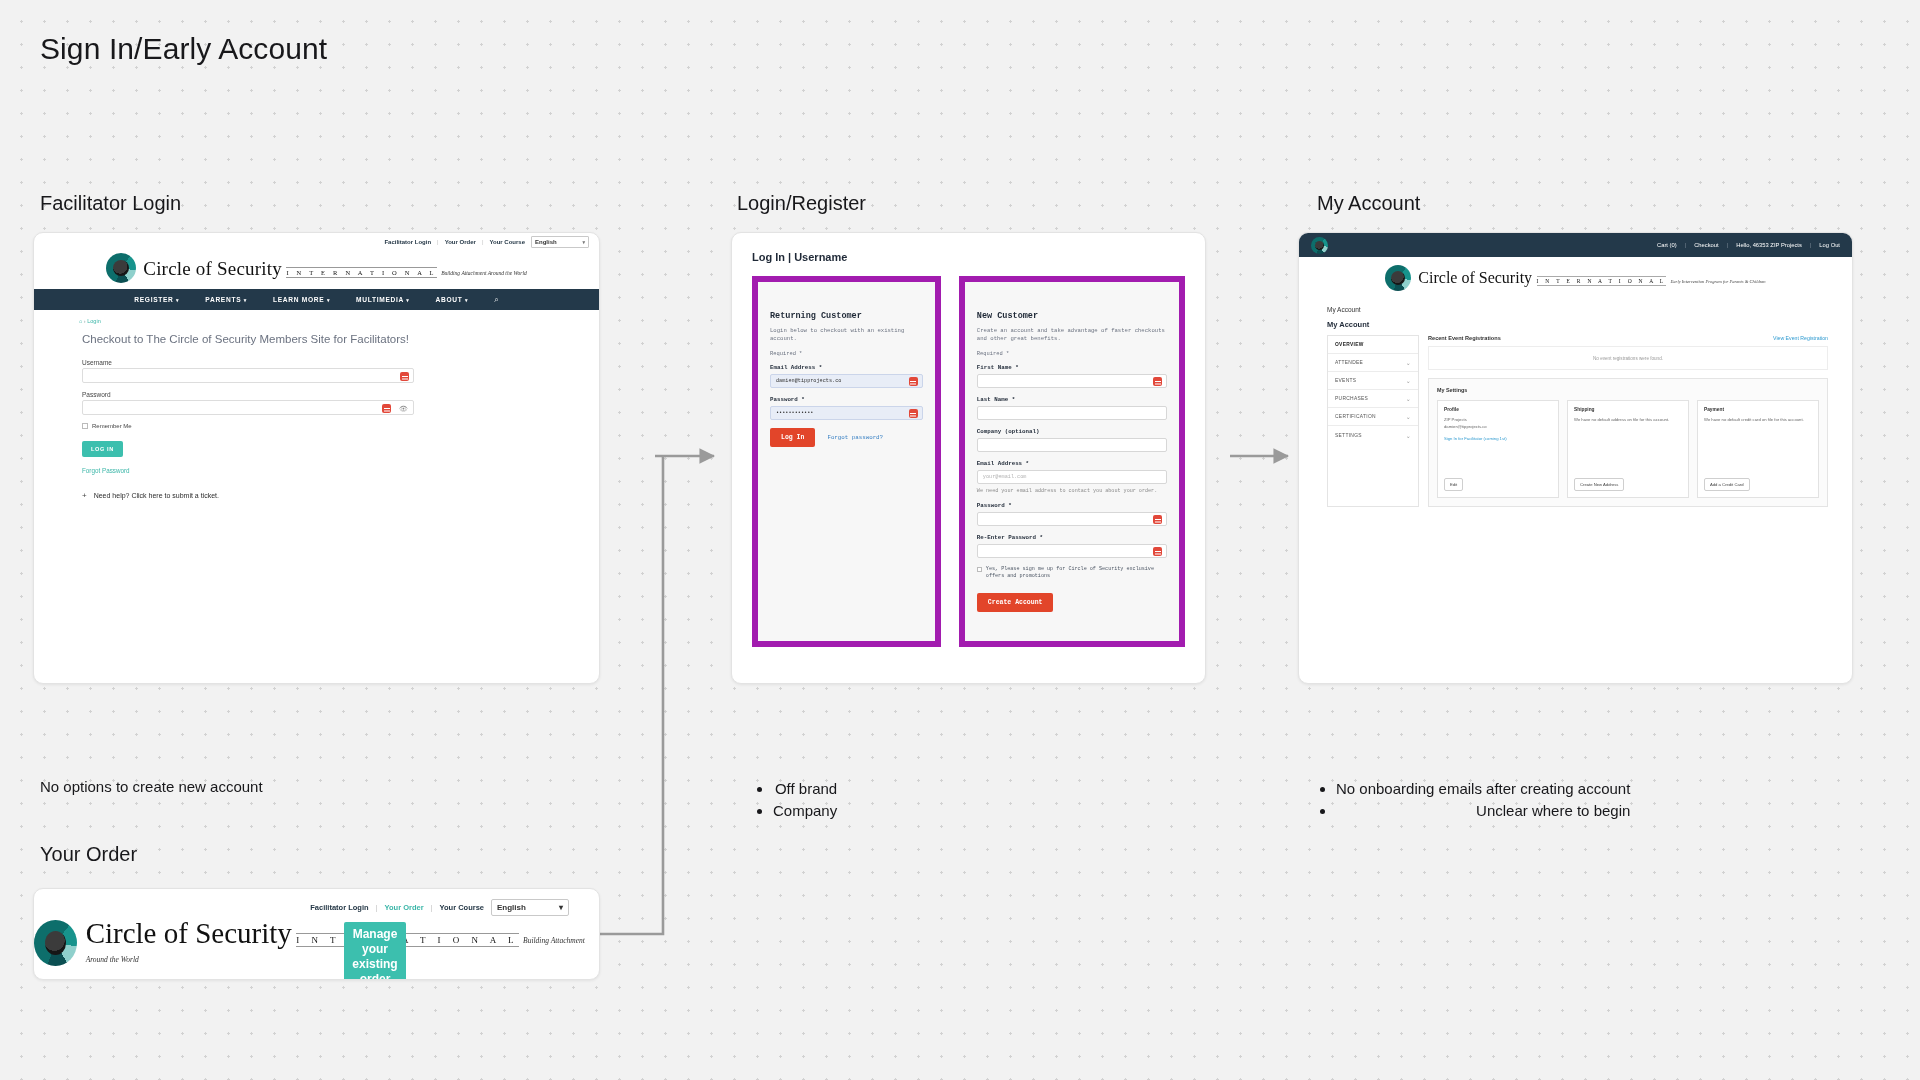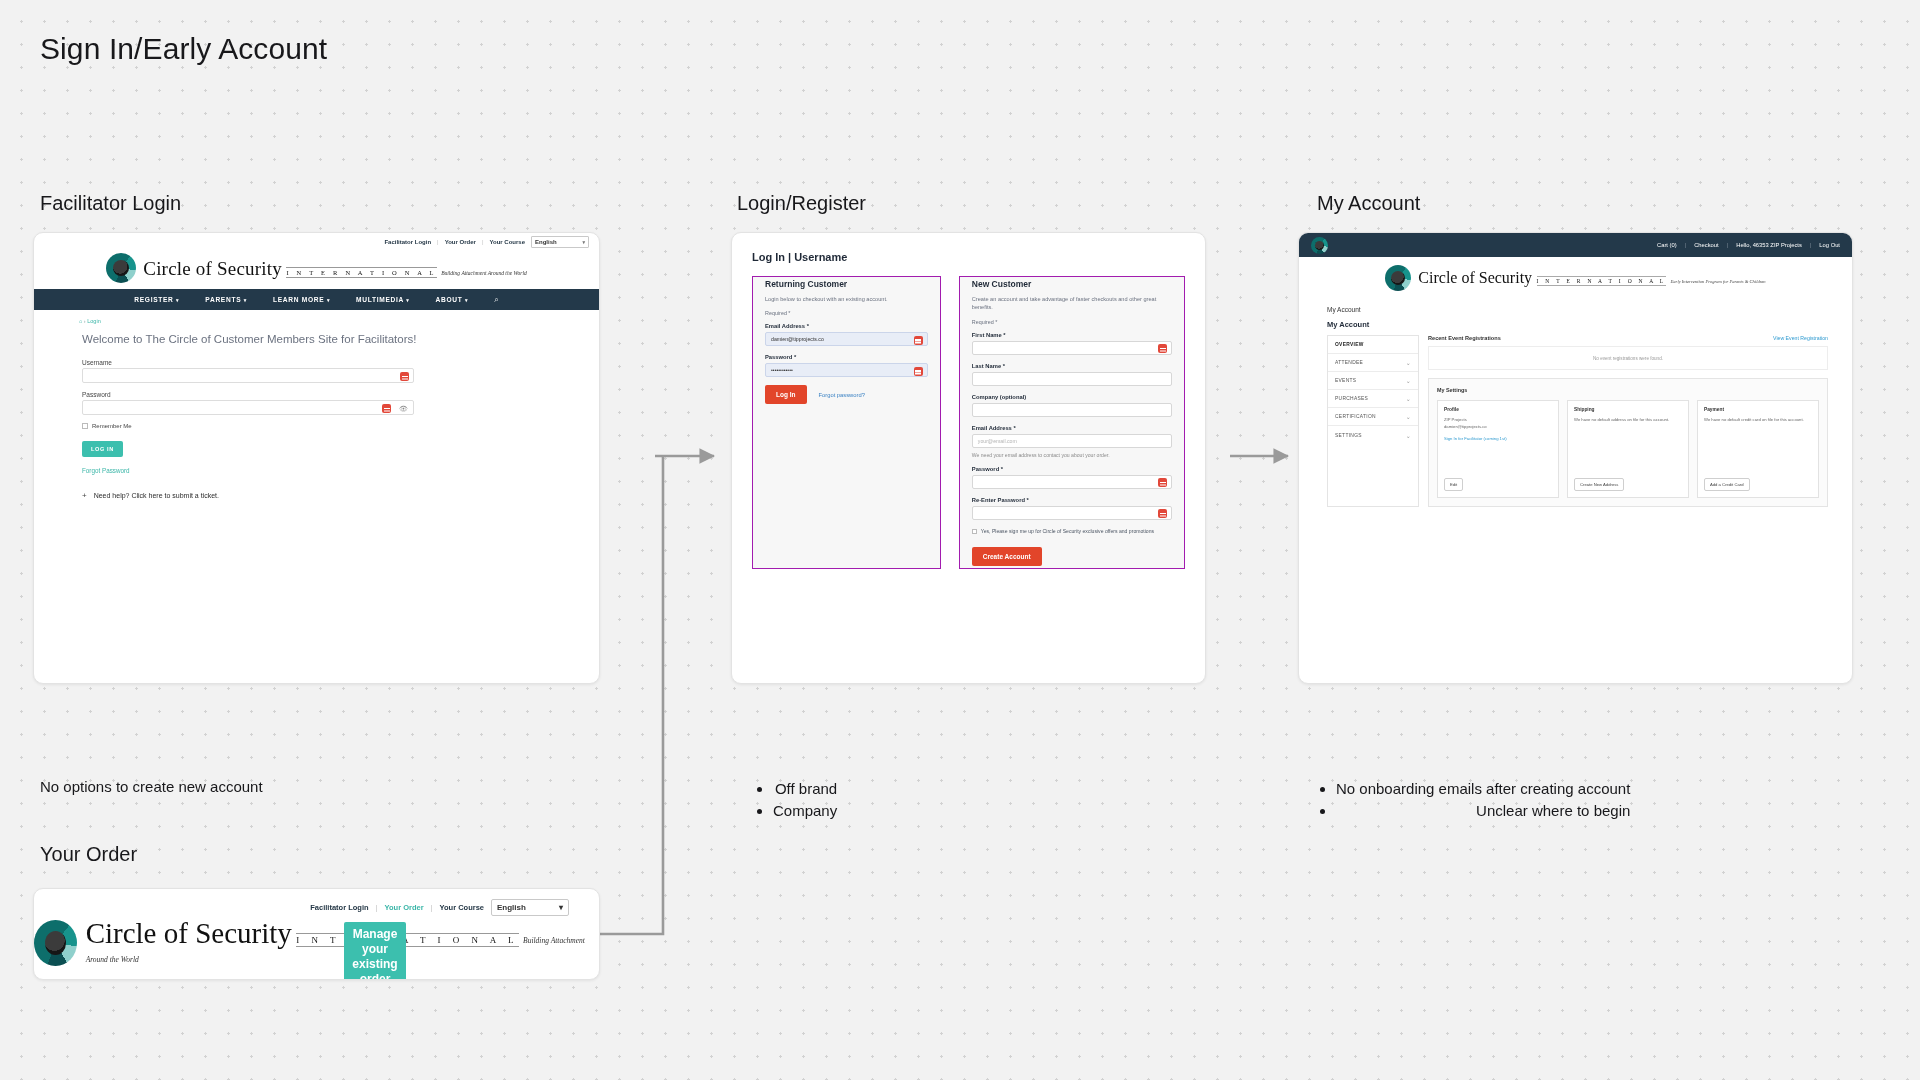--- a/index.html
+++ b/index.html
@@ -146,21 +146,21 @@
   .yo-badge {
     position: absolute; left: 310px; top: 3px; background: #3cbfae; color: #fff;
     font-size: 12px; font-weight: bold; line-height: 1.25; padding: 5px 7px; border-radius: 2px;
     text-align: center; width: 62px;
   }
 
   
   .lr-inner { padding: 18px 20px; }
   .lr-title { font-size: 11px; font-weight: bold; color: #1f2937; margin-bottom: 13px; }
   .lr-cols { display: flex; gap: 18px; }
-  .lr-panel { background: #f7f7f7; border: 1px solid #a21caf; padding: 2px 12px; }
+  .lr-panel { background: #f7f7f7; border: 6px solid #a21caf; padding: 29px 12px; font-family: Liberation Mono, monospace; }
   .lr-panel.left { width: 200px; }
   .lr-panel.right { width: 240px; }
   .lr-h { font-size: 8.5px; font-weight: bold; color: #1f2937; margin-bottom: 6px; }
   .lr-sub { font-size: 5.6px; color: #6b7280; line-height: 1.5; margin-bottom: 7px; }
   .lr-req { font-size: 5.4px; color: #6b7280; margin-bottom: 7px; }
   .lr-lab { font-size: 5.8px; font-weight: bold; color: #1f2937; margin-bottom: 3px; }
   .lr-in {
     height: 14px; border: 1px solid #d7d7d7; background: #fff; border-radius: 2px;
     position: relative; margin-bottom: 8px; display: flex; align-items: center; padding-left: 5px;
   }
@@ -294,21 +294,21 @@
     <span class="nav-item"><span>ABOUT</span> <span class="car">▾</span></span>
     <span class="nav-search">⌕</span>
   </div>
 
   <div class="breadcrumb">
     <span class="bc-home">⌂</span>
     <span class="bc-sep">›</span>
     <span>Login</span>
   </div>
 
-  <div class="page-heading">Welcome to The Circle of Customer Members Site for Facilitators!</div>
+  <div class="page-heading">Checkout to The Circle of Security Members Site for Facilitators!</div>
 
   <div class="form-area">
     <div class="fld-label">Username</div>
     <div class="fld-box">
       <span class="pw-chip rightmost"></span>
     </div>
 
     <div class="fld-label">Password</div>
     <div class="fld-box">
       <span class="pw-chip"></span>

